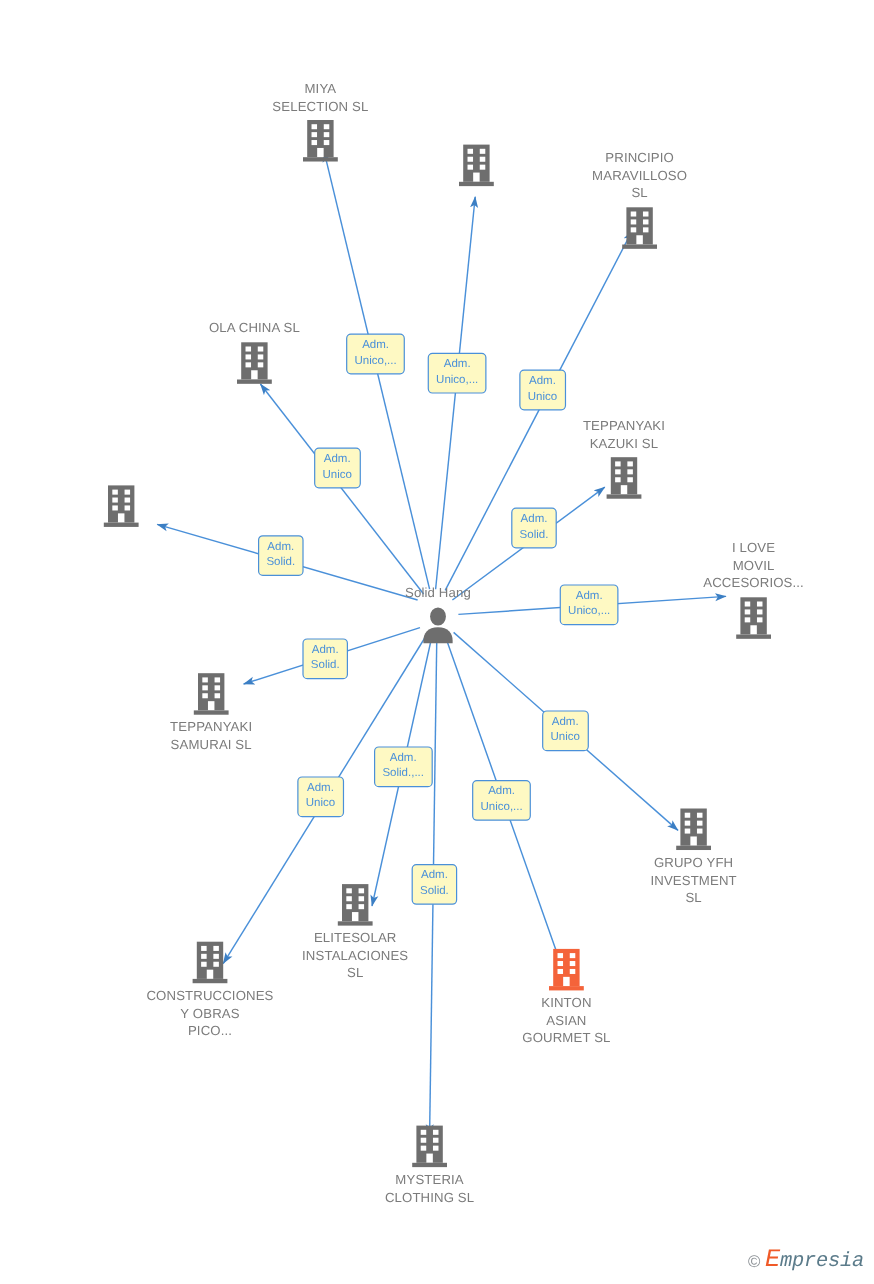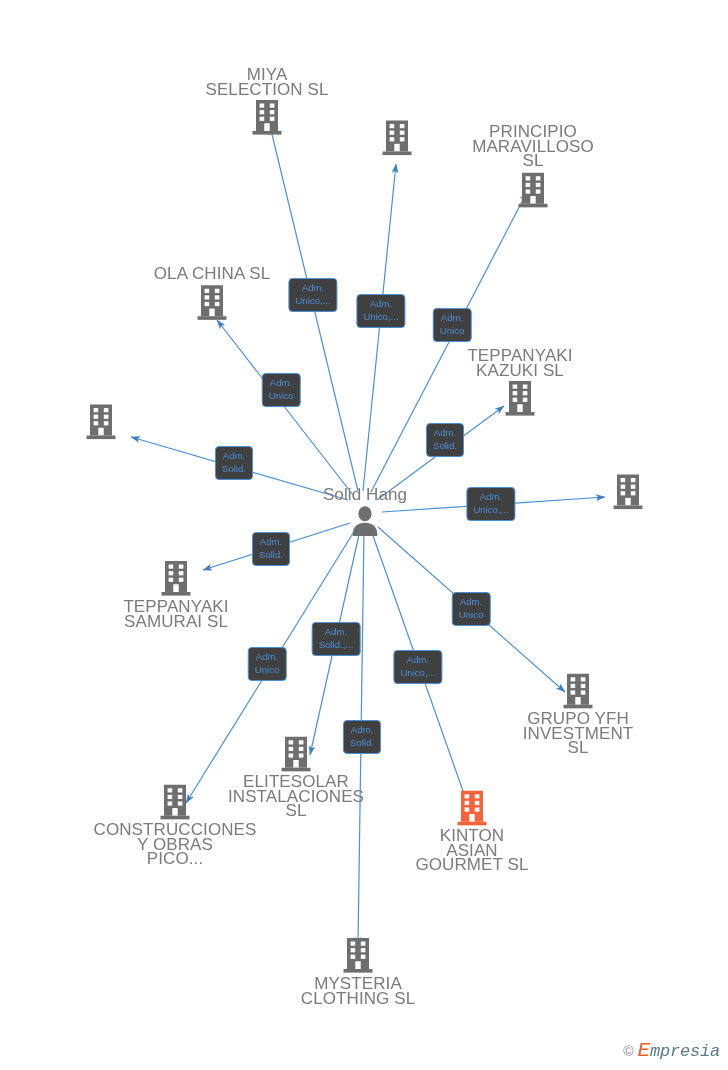--- a/index.html
+++ b/index.html
@@ -28,21 +28,21 @@
   .node {
     position: absolute;
     transform: translate(-50%, -50%);
     display: flex;
     flex-direction: column;
     align-items: center;
     width: 130px;
     cursor: pointer;
   }
   .node-label {
-    font-size: 17px;
+    font-size: 11px;
     line-height: 14.5px;
     color: #7b7b7b;
     text-align: center;
     letter-spacing: 0.1px;
     white-space: pre-line;
   }
   .node-label.below {
     margin-top: 2px;
   }
   .node-label.above {
@@ -54,21 +54,21 @@
     display: block;
   }
   .person-icon {
     width: 30px;
     height: 32px;
     display: block;
   }
   .edge-label {
     position: absolute;
     transform: translate(-50%, -50%);
-    background: #404040;
+    background: #fef9c3;
     border: 1px solid #4a90d9;
     border-radius: 4px;
     color: #4a90d9;
     font-size: 9.6px;
     line-height: 12.5px;
     text-align: center;
     padding: 3px 6px 4px 6px;
     min-width: 32px;
     box-sizing: border-box;
     cursor: pointer;
@@ -229,20 +229,23 @@
             <rect x="9.6" y="11.6" width="4.6" height="4.2" fill="#ffffff"></rect>
             <rect x="19.8" y="11.6" width="4.6" height="4.2" fill="#ffffff"></rect>
             <rect x="9.6" y="18.2" width="4.6" height="4.2" fill="#ffffff"></rect>
             <rect x="19.8" y="18.2" width="4.6" height="4.2" fill="#ffffff"></rect>
             <rect x="14.3" y="24.8" width="5.4" height="7.7" fill="#ffffff"></rect>
             <rect x="2.5" y="32.5" width="29" height="3.6" fill="#6e6e6e"></rect>
           </svg>
         </span>
       </div>
       <div class="node" style="left: 628px; top: 492px;">
+        <div class="node-label above">I LOVE
+MOVIL
+ACCESORIOS...</div>
         <span>
           <svg class="node-icon" viewBox="0 0 34 38" xmlns="http://www.w3.org/2000/svg">
             <rect x="6" y="1.5" width="22" height="31" fill="#6e6e6e"></rect>
             <rect x="9.6" y="5" width="4.6" height="4.2" fill="#ffffff"></rect>
             <rect x="19.8" y="5" width="4.6" height="4.2" fill="#ffffff"></rect>
             <rect x="9.6" y="11.6" width="4.6" height="4.2" fill="#ffffff"></rect>
             <rect x="19.8" y="11.6" width="4.6" height="4.2" fill="#ffffff"></rect>
             <rect x="9.6" y="18.2" width="4.6" height="4.2" fill="#ffffff"></rect>
             <rect x="19.8" y="18.2" width="4.6" height="4.2" fill="#ffffff"></rect>
             <rect x="14.3" y="24.8" width="5.4" height="7.7" fill="#ffffff"></rect>

